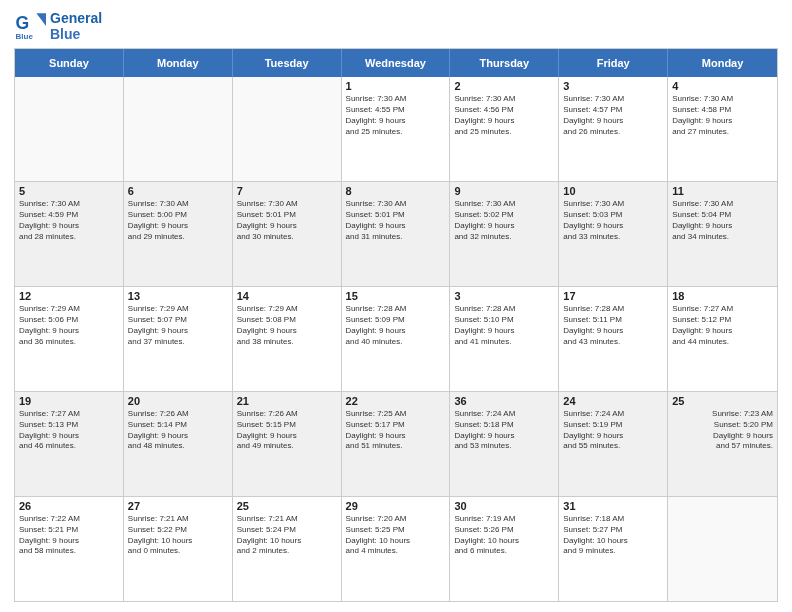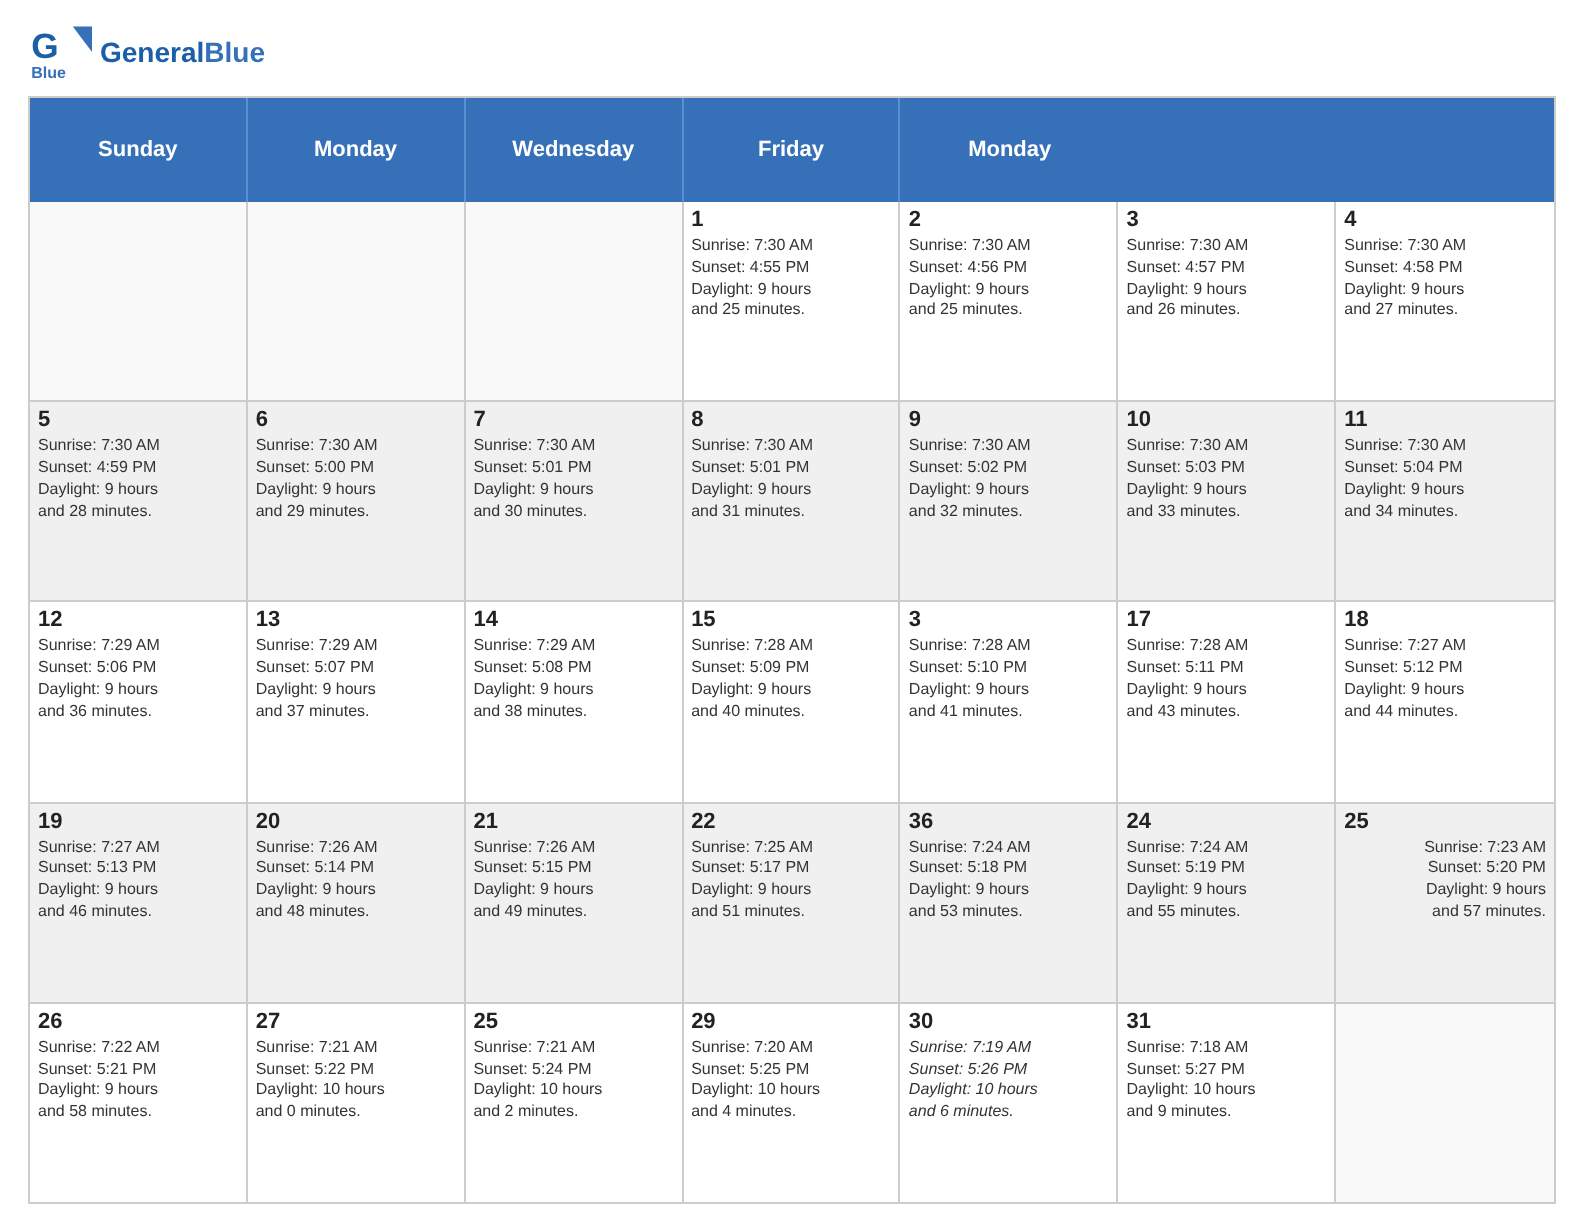--- a/index.html
+++ b/index.html
@@ -53,21 +53,21 @@
     .cal-header {
       display: grid;
       grid-template-columns: repeat(7, 1fr);
       background: #3570b8;
     }
     .cal-header-cell {
       color: #fff;
       font-size: 11px;
       font-weight: bold;
       text-align: center;
-      padding: 20px 2px;
+      padding: 8px 2px;
       border-right: 1px solid #5a8fd0;
     }
     .cal-header-cell:last-child { border-right: none; }
     .cal-body {
       flex: 1;
       display: flex;
       flex-direction: column;
     }
     .cal-row {
       display: grid;
@@ -107,36 +107,38 @@
   <div class="header">
     <div class="logo">
       <svg class="logo-icon" viewBox="0 0 40 40">
         <rect x="0" y="0" width="40" height="40" fill="white"></rect>
 
         <text x="2" y="24" font-size="22" font-weight="bold" fill="#1a5fa8" font-family="Arial">G</text>
 
         <polygon points="28,4 40,4 40,20" fill="#3570b8"></polygon>
         <text x="2" y="36" font-size="10" font-weight="bold" fill="#3570b8" font-family="Arial">Blue</text>
       </svg>
-      <div style="display:flex;flex-direction:row;line-height:1.15;">
+      <div style="display:flex;flex-direction:column;line-height:1.15;">
         <span style="font-size:14px;font-weight:bold;color:#1a5fa8;">General</span>
         <span style="font-size:14px;font-weight:bold;color:#3570b8;">Blue</span>
       </div>
     </div>
     <div class="title-block">
       <div class="calendar-title"></div>
       <div class="calendar-subtitle"></div>
     </div>
   </div>
 
   <div class="calendar">
     <div class="cal-header" id="cal-header">
         <div class="cal-header-cell">Sunday</div>
         <div class="cal-header-cell">Monday</div>
+        <div class="cal-header-cell">Tuesday</div>
         <div class="cal-header-cell">Wednesday</div>
+        <div class="cal-header-cell">Thursday</div>
         <div class="cal-header-cell">Friday</div>
         <div class="cal-header-cell">Monday</div>
       </div>
     <div class="cal-body" id="cal-body">
         <div class="cal-row">
           <div class="cal-cell empty"></div>
           <div class="cal-cell empty"></div>
           <div class="cal-cell empty"></div>
           <div class="cal-cell">
             <div class="day-num">1</div>
@@ -344,21 +346,21 @@
           </div>
           <div class="cal-cell">
             <div class="day-num">29</div>
             <div class="day-info" style="white-space: pre-line;">Sunrise: 7:20 AM
 Sunset: 5:25 PM
 Daylight: 10 hours
 and 4 minutes.</div>
           </div>
           <div class="cal-cell">
             <div class="day-num">30</div>
-            <div class="day-info" style="white-space: pre-line; font-style: italic;">Sunrise: 7:19 AM
+            <div class="day-info" style="white-space: pre-line;">Sunrise: 7:19 AM
 Sunset: 5:26 PM
 Daylight: 10 hours
 and 6 minutes.</div>
           </div>
           <div class="cal-cell">
             <div class="day-num">31</div>
             <div class="day-info" style="white-space: pre-line;">Sunrise: 7:18 AM
 Sunset: 5:27 PM
 Daylight: 10 hours
 and 9 minutes.</div>

